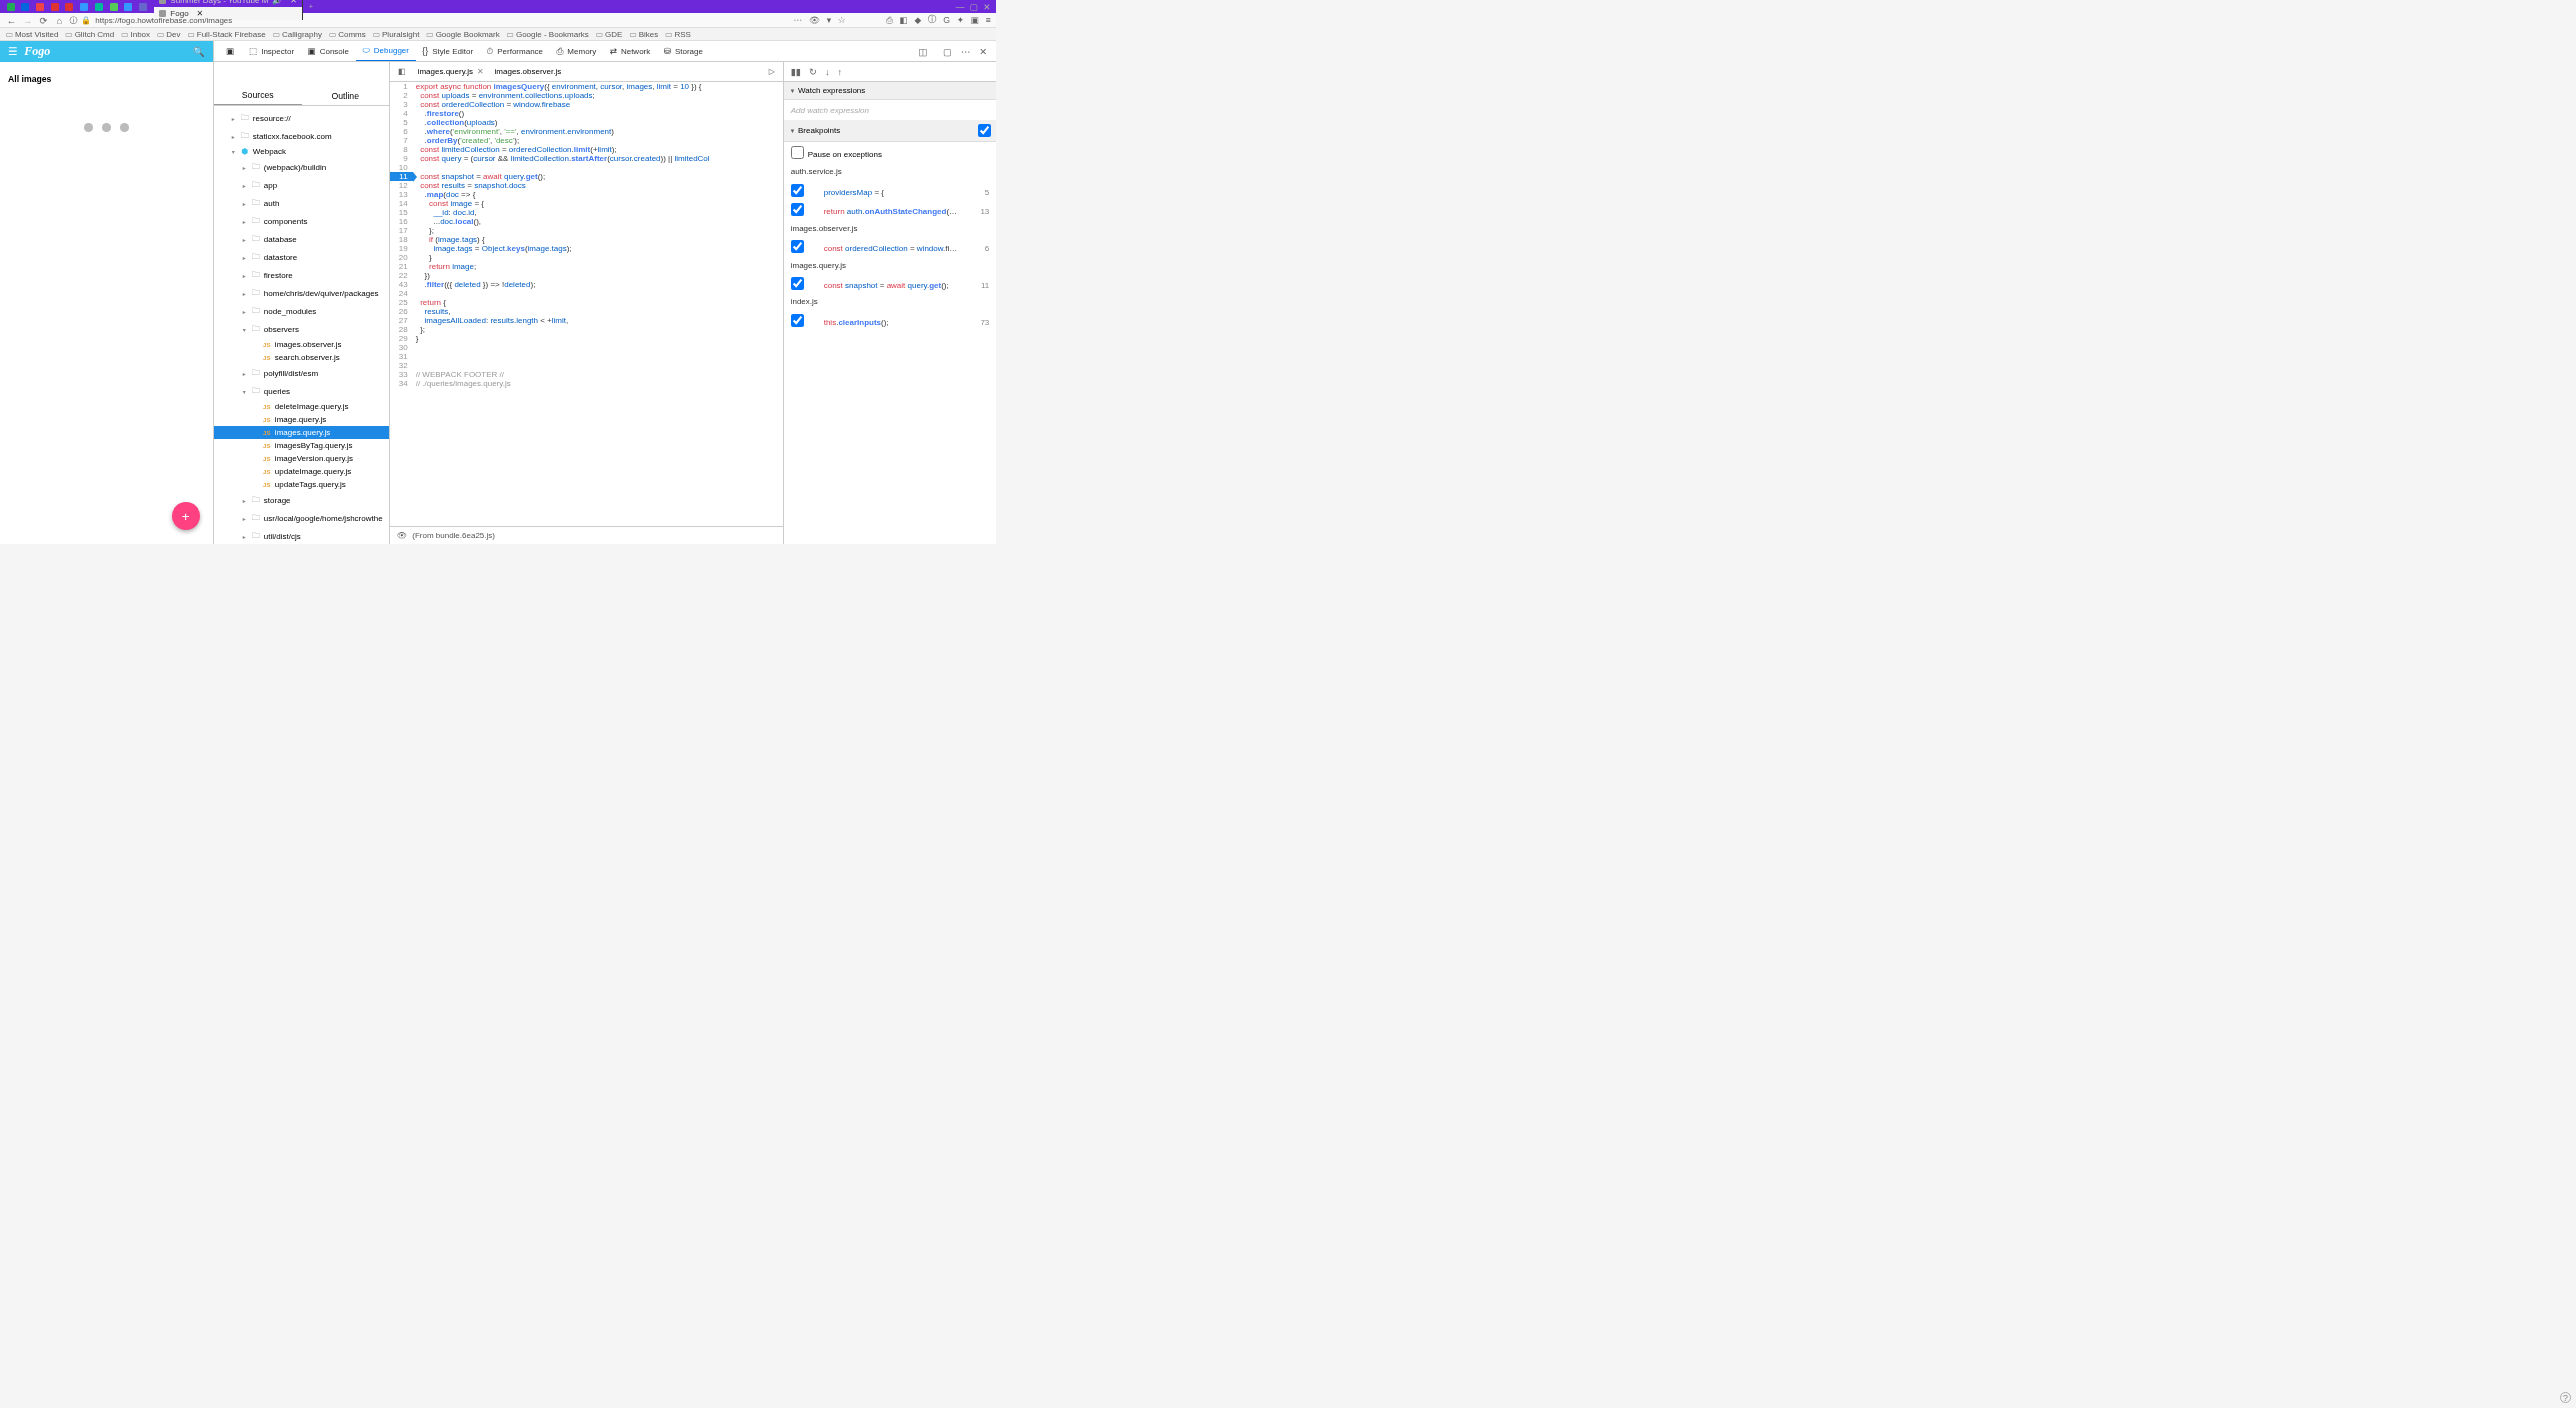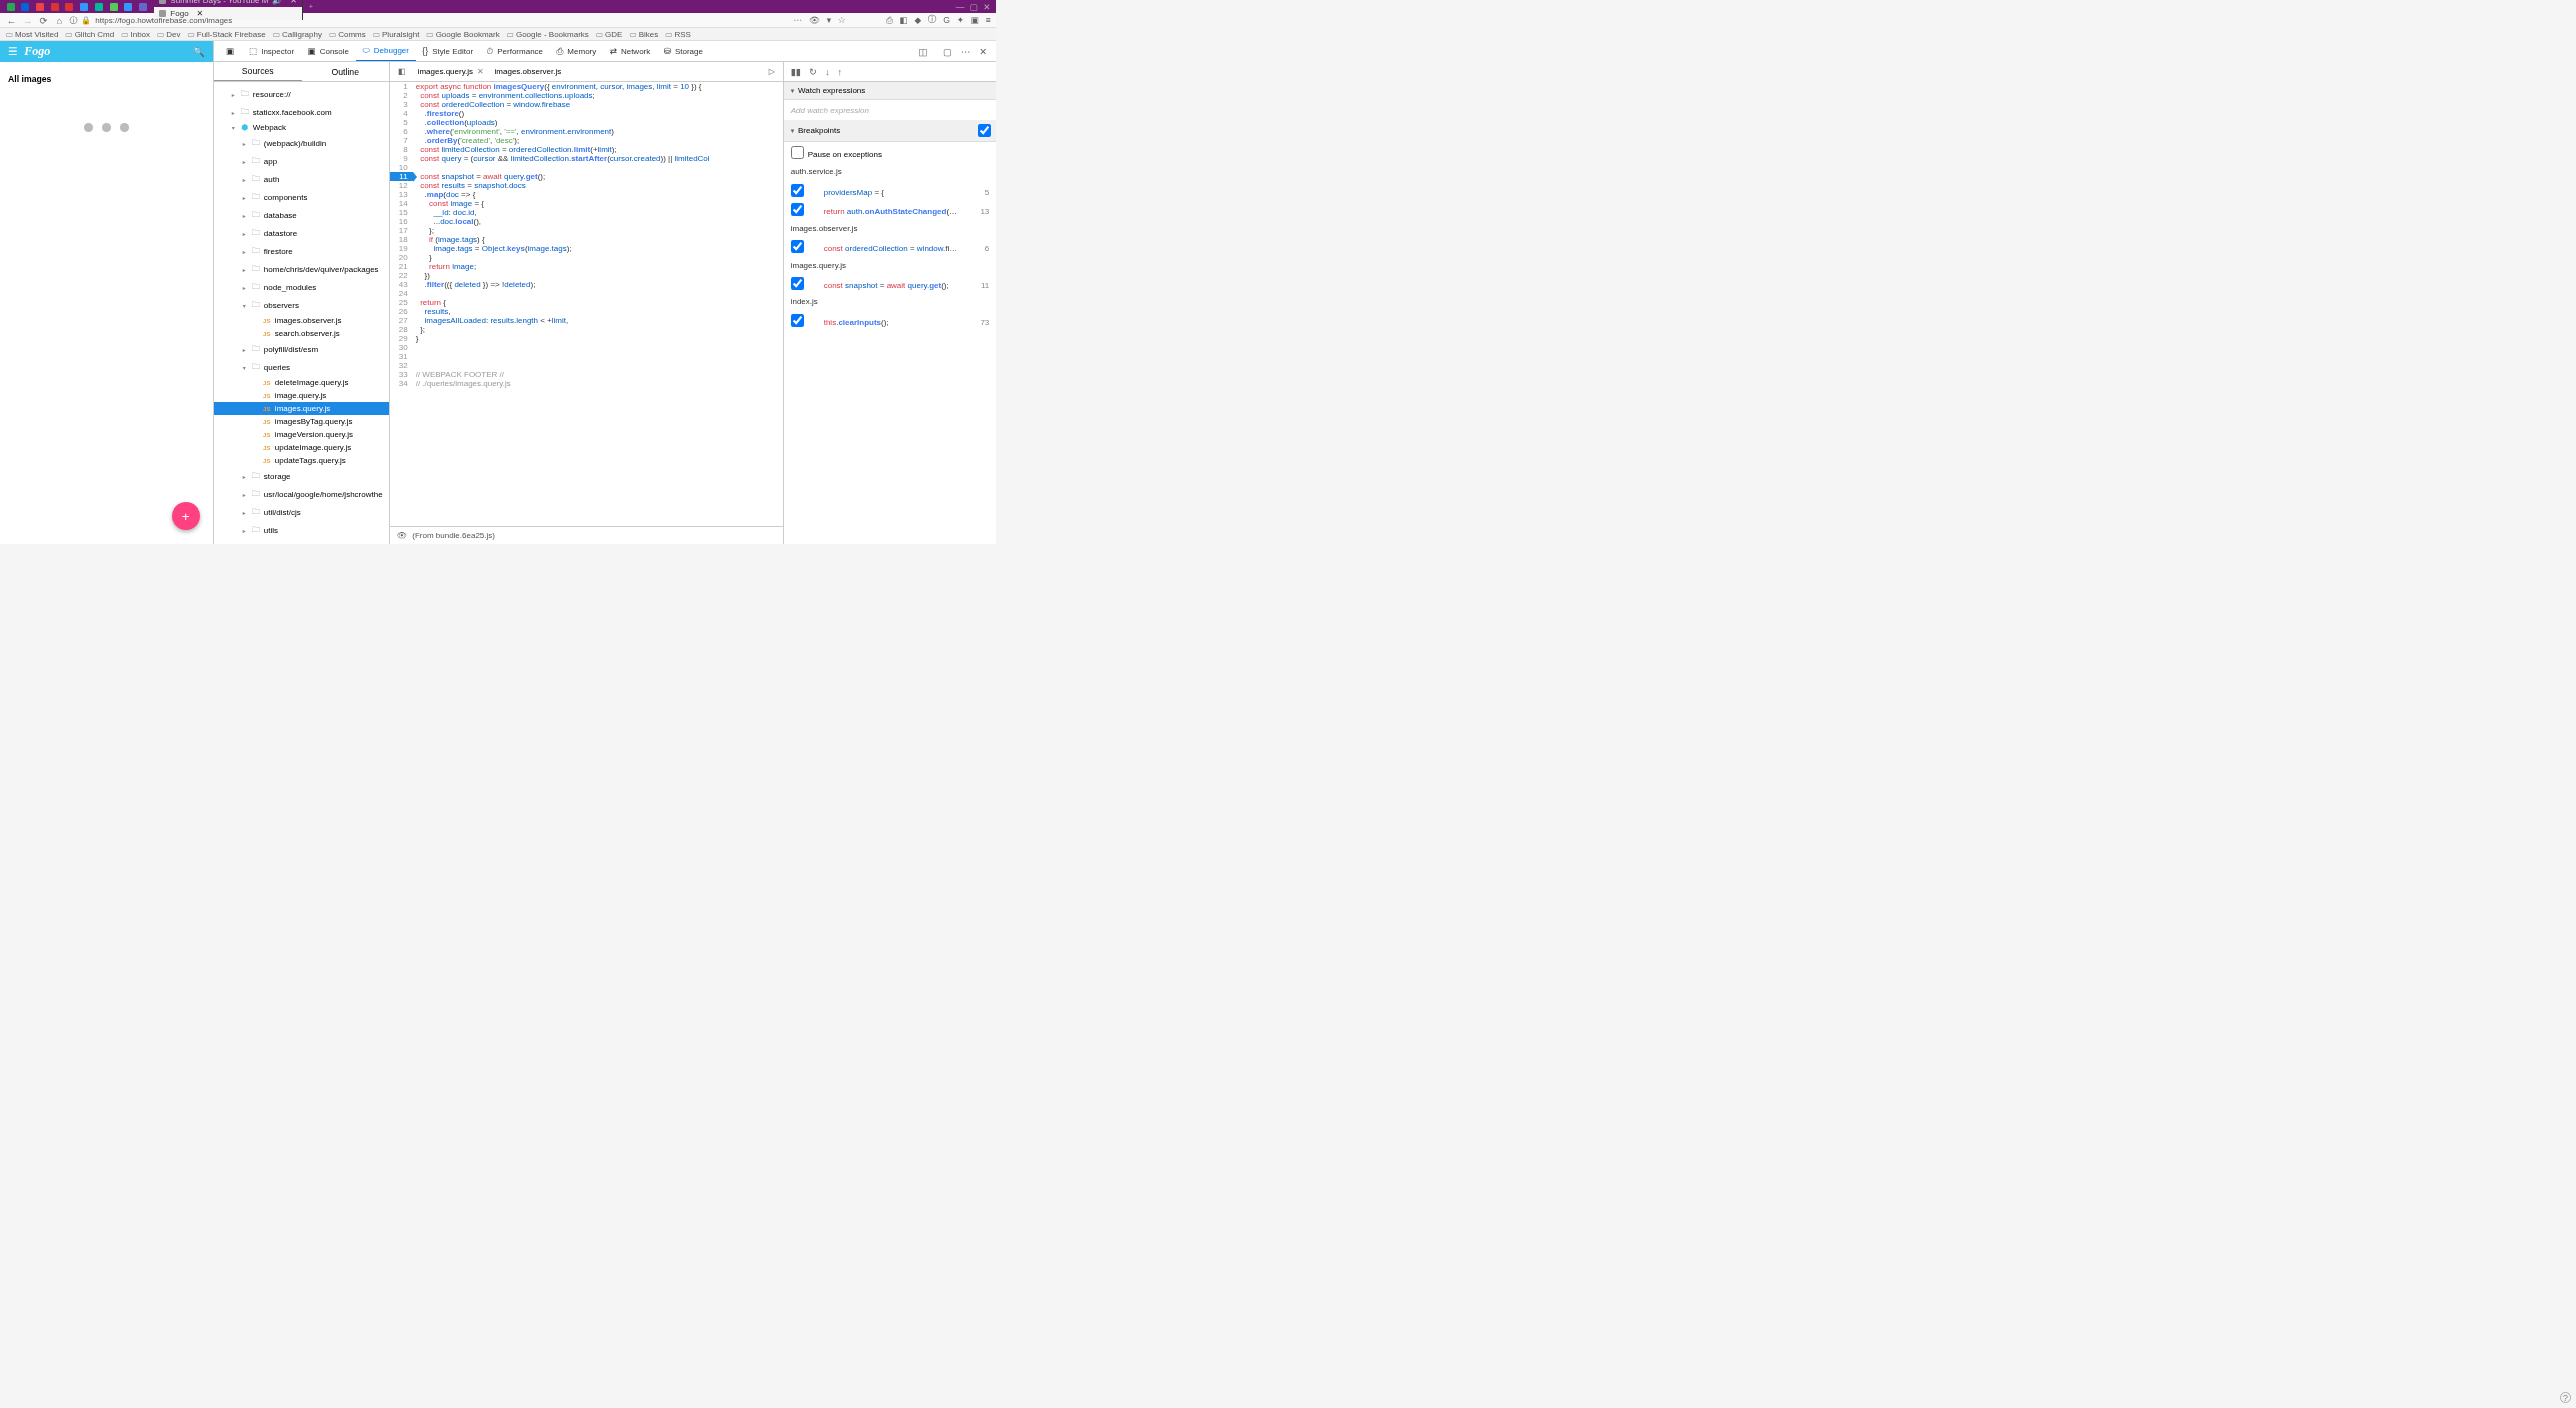--- a/index.html
+++ b/index.html
@@ -1,19 +1,19 @@
 <!DOCTYPE html>
 <html><head>
 <meta charset="utf-8">
 <style>
 * { margin: 0; padding: 0; box-sizing: border-box; font-family: -apple-system, "Segoe UI", sans-serif; font-size: 8px; }
 body { background: #f5f5f5; overflow: hidden; width: 996px; height: 544px; }
 
 
-.browser-chrome { background: #701a75; height: 13.4px; display: flex; align-items: center; }
+.browser-chrome { background: #6d28d9; height: 13.4px; display: flex; align-items: center; }
 .tab-strip { display:flex; align-items:center; height:13.4px; }
 .tab-strip .icon-row { display:flex; gap:6.7px; padding:0 6.7px; }
 .tab-strip .icon-row span { width:8px; height:8px; border-radius:1.3px; background:#2a5; display:inline-block; }
 .browser-tab { display:flex; align-items:center; padding:0 5.4px; height:13.4px; font-size:7.4px; color:#ccc; border-right:0.7px solid #333; gap:4px; }
 .browser-tab.active { background:#f5f5f5; color:#333; }
 .browser-tab .favicon { width:7.4px; height:7.4px; background:#999; border-radius:1.3px; }
 .window-controls { margin-left:auto; display:flex; gap:5.4px; padding-right:5.4px; }
 .window-controls span { color:#aaa; font-size:8.7px; cursor:pointer; }
 
 .url-bar { height:14.8px; background:#f9f9f9; display:flex; align-items:center; padding:0 5.4px; gap:4px; border-bottom:0.7px solid #ddd; }
@@ -46,21 +46,21 @@
 .devtools-tab { padding:4px 6.7px; display:flex; align-items:center; gap:4px; font-size:8px; color:#333; cursor:pointer; }
 .devtools-tab.active { color:#0074e8; border-bottom:1.3px solid #0074e8; }
 .devtools-tab .icon { font-size:8.7px; }
 .devtools-spacer { flex:1; }
 .devtools-right-icons span { color:#666; padding:0 3.4px; cursor:pointer; font-size:9.4px; }
 
 .devtools-body { flex:1; display:flex; overflow:hidden; }
 
 
 .sources-panel { width:176px; border-right:0.7px solid #ccc; display:flex; flex-direction:column; }
-.sources-tabs { height:20px; display:flex; border-bottom:0.7px solid #ccc; }
+.sources-tabs { height:20px; display:flex; border-bottom:0.7px solid #ccc;margin-top:24px; }
 .sources-tabs div { flex:1; display:flex; align-items:center; justify-content:center; font-size:8.7px; cursor:pointer; }
 .sources-tabs div.active { border-bottom:1.3px solid #999; }
 .source-tree { flex:1; overflow-y:auto; font-size:8.7px; padding-top:2.7px; }
 .tree-item { display:flex; align-items:center; padding:2px 2.7px; cursor:pointer; gap:3.4px; white-space:nowrap; }
 .tree-item.selected { background:#1e88e5; color:#fff; }
 .tree-arrow { width:6.7px; font-size:6px; color:#888; text-align:center; }
 .tree-icon { width:9.4px; text-align:center; }
 .folder-icon { color:#888; }
 .js-icon { color:#e8a33d; font-weight:bold; font-size:6px; }
 .webpack-icon { color:#3ac2ef; }

